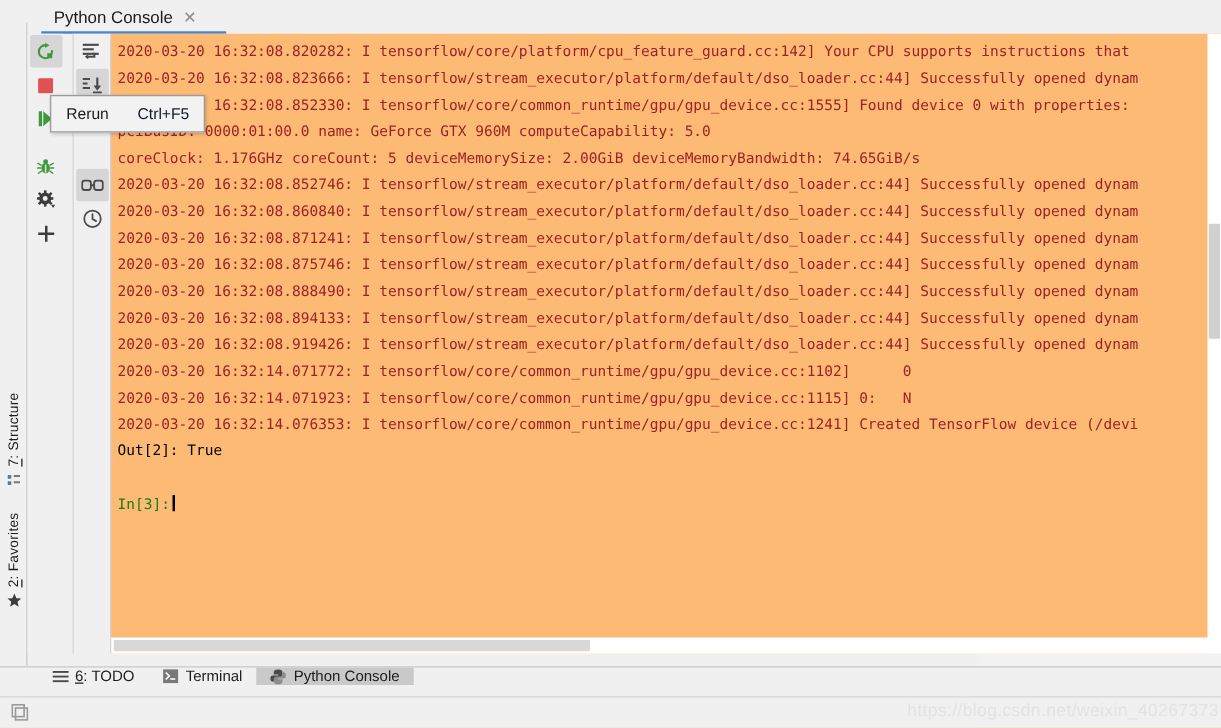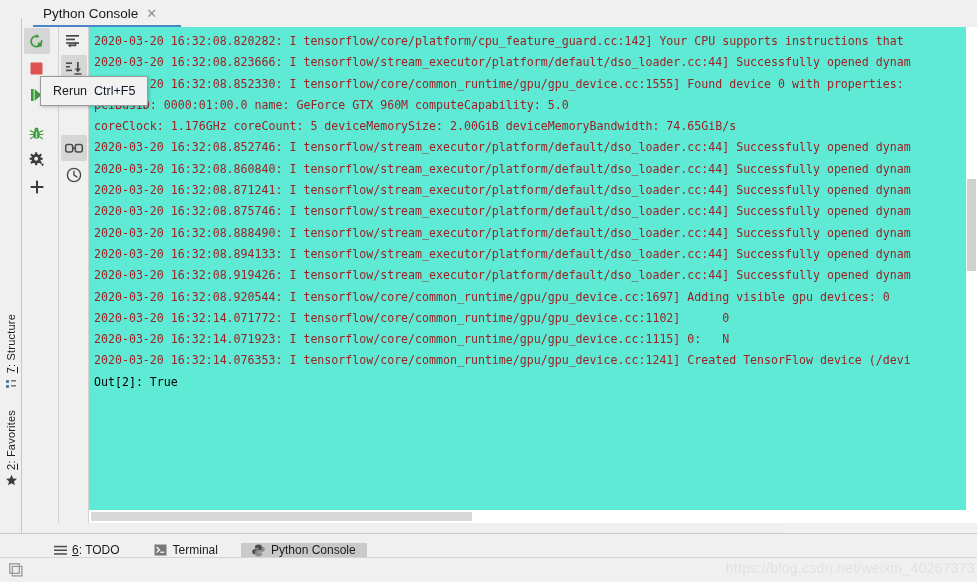--- a/index.html
+++ b/index.html
@@ -100,21 +100,21 @@
     cursor: pointer;
     border-radius: 2px;
   }
   .tb-btn.active { background: #d6d6d6; }
 
   
   .console {
     position: absolute;
     left: 88px; top: 27px;
     width: 889px; height: 496px;
-    background: #5eead4;
+    background: #fdba74;
     border-left: 1px solid #d3d3d3;
     overflow: hidden;
   }
   .log-area {
     position: absolute;
     left: 0; top: 0;
     width: 100%;
     padding: 4px 0 0 2px;
   }
   .logline {
@@ -173,34 +173,34 @@
   
   .tooltip {
     position: absolute;
     left: 40px; top: 76px;
     height: 30px;
     background: #f2f2f2;
     border: 1px solid #9a9a9a;
     box-shadow: 1px 1px 3px rgba(0,0,0,0.22);
     display: flex; align-items: center;
     padding: 0 12px;
-    gap: 7px;
+    gap: 23px;
     z-index: 40;
   }
   .tt-text { font-size: 12.5px; color: #1a1a1a; white-space: nowrap; }
   .tt-shortcut { font-size: 12.5px; color: #0f172a; white-space: nowrap; }
 
   
   .bottombar {
     position: absolute;
     left: 0; bottom: 25px;
     width: 977px; height: 24px;
     background: #f0f0f0;
     border-top: 1px solid #c8c8c8;
-    display: flex; align-items: flex-end; gap: 12px;
+    display: flex; align-items: flex-start;
   }
   .bb-spacer { width: 30px; }
   .bb-item {
     display: flex; align-items: center; gap: 5px;
     padding: 0 11px;
     font-size: 12px;
     color: #1c1c1c;
     cursor: pointer;
     white-space: nowrap;
   }
@@ -399,26 +399,26 @@
         <div class="logline err">2020-03-20 16:32:08.852330: I tensorflow/core/common_runtime/gpu/gpu_device.cc:1555] Found device 0 with properties:</div>
         <div class="logline err">pciBusID: 0000:01:00.0 name: GeForce GTX 960M computeCapability: 5.0</div>
         <div class="logline err">coreClock: 1.176GHz coreCount: 5 deviceMemorySize: 2.00GiB deviceMemoryBandwidth: 74.65GiB/s</div>
         <div class="logline err">2020-03-20 16:32:08.852746: I tensorflow/stream_executor/platform/default/dso_loader.cc:44] Successfully opened dynam</div>
         <div class="logline err">2020-03-20 16:32:08.860840: I tensorflow/stream_executor/platform/default/dso_loader.cc:44] Successfully opened dynam</div>
         <div class="logline err">2020-03-20 16:32:08.871241: I tensorflow/stream_executor/platform/default/dso_loader.cc:44] Successfully opened dynam</div>
         <div class="logline err">2020-03-20 16:32:08.875746: I tensorflow/stream_executor/platform/default/dso_loader.cc:44] Successfully opened dynam</div>
         <div class="logline err">2020-03-20 16:32:08.888490: I tensorflow/stream_executor/platform/default/dso_loader.cc:44] Successfully opened dynam</div>
         <div class="logline err">2020-03-20 16:32:08.894133: I tensorflow/stream_executor/platform/default/dso_loader.cc:44] Successfully opened dynam</div>
         <div class="logline err">2020-03-20 16:32:08.919426: I tensorflow/stream_executor/platform/default/dso_loader.cc:44] Successfully opened dynam</div>
-        <div class="logline err">2020-03-20 16:32:08.920544: I tensorflow/core/common_runtime/gpu/gpu_device.cc:1697] Adding visible gpu devices: 0</div>
         <div class="logline err">2020-03-20 16:32:14.071772: I tensorflow/core/common_runtime/gpu/gpu_device.cc:1102]      0</div>
         <div class="logline err">2020-03-20 16:32:14.071923: I tensorflow/core/common_runtime/gpu/gpu_device.cc:1115] 0:   N</div>
         <div class="logline err">2020-03-20 16:32:14.076353: I tensorflow/core/common_runtime/gpu/gpu_device.cc:1241] Created TensorFlow device (/devi</div>
         <div class="logline out">Out[2]: True</div>
         <div class="logline blank"> </div>
+        <div class="logline in"><span>In[3]:</span><span class="caret"></span></div>
       </div>
     <div class="vscroll-track">
       <div class="vscroll-thumb" style="top:152px; height:92px;"></div>
     </div>
   </div>
   <div class="hscroll-zone">
     <div class="hscroll-thumb" style="width:381px;"></div>
   </div>
 
   <div class="tooltip">

